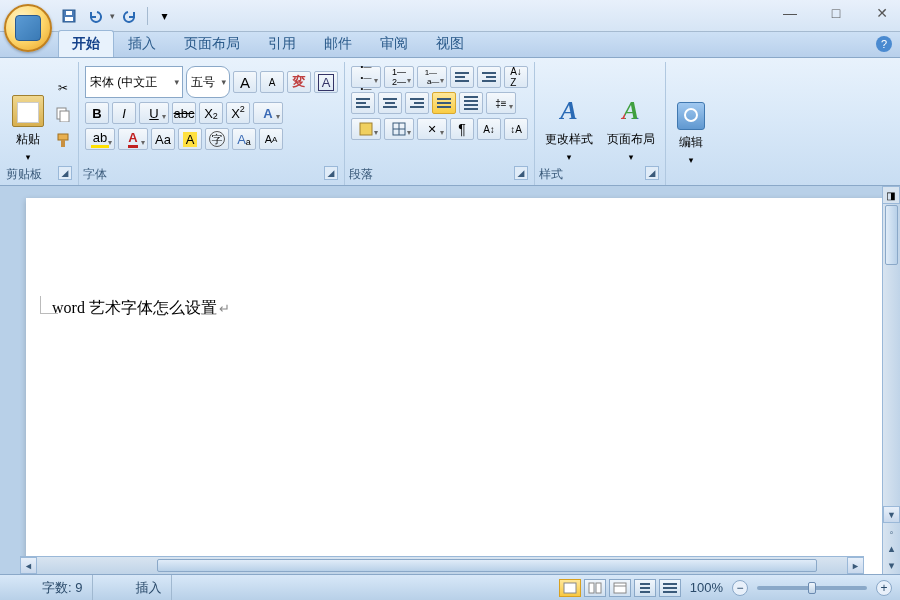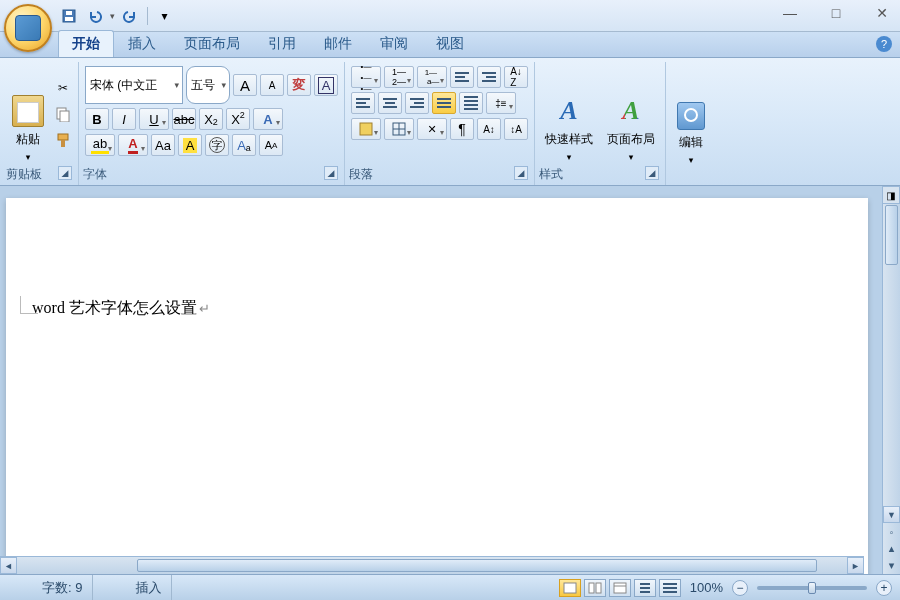--- a/index.html
+++ b/index.html
@@ -32,21 +32,21 @@
   .big-btn { display: flex; flex-direction: column; align-items: center; justify-content: flex-end; gap: 4px; padding: 2px 6px; cursor: pointer; border-radius: 3px; min-width: 42px; }
   .big-icon { width: 32px; height: 32px; }
   .clipboard-icon { background: linear-gradient(#f0d890,#d8b050); border: 1px solid #a08030; border-radius: 2px; position: relative; }
   .clipboard-icon::after { content:""; position:absolute; left:4px; right:4px; top:6px; bottom:3px; background:#fff; border:1px solid #ccc; }
   .small-col { display: flex; flex-direction: column; gap: 4px; justify-content: center; }
   .sbtn { width: 22px; height: 22px; display: flex; align-items: center; justify-content: center; cursor: pointer; border-radius: 2px; }
   
   
   .font-rows { display: flex; flex-direction: column; gap: 4px; padding: 2px; }
   .font-row { display: flex; gap: 3px; align-items: center; }
-  .combo { height: 38px; border: 1px solid #8aa8c8; background: #fff; display: flex; align-items: center; padding: 0 4px; font-size: 12px; cursor: pointer; position: relative; }
+  .combo { height: 32px; border: 1px solid #8aa8c8; background: #fff; display: flex; align-items: center; padding: 0 4px; font-size: 12px; cursor: pointer; position: relative; }
   .combo::after { content: "▾"; position: absolute; right: 3px; color: #555; font-size: 9px; }
   .fontname { width: 98px; }
   .fontsize { width: 44px; border-radius: 9px; }
   .toggle { width: 24px; height: 22px; border: 1px solid #a8bcd4; background: linear-gradient(#f4f8fc,#dce8f4); display: flex; align-items: center; justify-content: center; cursor: pointer; font-size: 13px; border-radius: 2px; }
   .toggle.drop { width: 30px; position: relative; }
   .toggle.drop::after { content:"▾"; font-size:8px; position:absolute; right:2px; bottom:2px; color:#666; }
   .wy { color: #c04040; font-family: serif; font-weight: bold; }
   .boxed-a { border: 1px solid #336; padding: 0 3px; color: #336; }
   .hl-a { background: #ffe040; padding: 0 3px; }
   .col-a { color: #c02020; font-weight: bold; }
@@ -65,21 +65,21 @@
   
   
   .style-icon { width: 36px; height: 32px; font-family: "Times New Roman", serif; font-size: 26px; font-style: italic; font-weight: bold; display: flex; align-items: center; justify-content: center; }
   .style-icon.multi { background: linear-gradient(90deg,#d04040 0 33%,#40a040 33% 66%,#4060c0 66%); -webkit-background-clip: text; color: transparent; }
   .style-icon.blue { color: #2a6ab5; }
   .find-icon { width: 28px; height: 28px; background: linear-gradient(#a0c8f0,#6098d0); border-radius: 3px; border: 1px solid #4078b0; position: relative; }
   .find-icon::after { content:""; position:absolute; left:6px; top:5px; width:10px; height:10px; border:2px solid #fff; border-radius:50%; }
   
   
   .doc-area { position: absolute; top: 186px; left: 0; right: 0; bottom: 26px; background: #b8d0e8; display: flex; }
-  .doc-scroll { flex: 1; overflow: auto; position: relative; }
+  .doc-scroll { flex: 1; overflow: auto; position: relative; margin-left: 20px; }
   .page { background: #fff; margin: 12px 0 12px 6px; width: 862px; min-height: 520px; box-shadow: 0 2px 6px rgba(0,0,0,.2); position: relative; padding: 100px 26px 20px 26px; }
   .margin-mark { position: absolute; width: 18px; height: 18px; border: 1px solid #bbb; }
   .mm-l { left: 14px; top: 98px; border-right: none; border-top: none; }
   .doc-text { font-family: "SimSun", serif; font-size: 16px; color: #000; }
   .para-mark { font-size: 13px; color: #888; margin-left: 2px; }
   .vscroll { width: 18px; background: linear-gradient(90deg,#d8e4f0,#c0d4e8); border-left: 1px solid #9ab8d8; display: flex; flex-direction: column; }
   .sb-btn { height: 17px; display: flex; align-items: center; justify-content: center; background: linear-gradient(#e8f0fa,#c8d8ec); border: 1px solid #9ab8d8; font-size: 9px; color: #3a5a7a; cursor: pointer; }
   .sb-track { flex: 1; position: relative; }
   .sb-thumb { position: absolute; top: 2px; left: 2px; right: 2px; height: 60px; background: linear-gradient(90deg,#e0ecf8,#b8d0e8); border: 1px solid #8aa8c8; border-radius: 2px; cursor: pointer; }
   .sb-extra { height: 17px; display: flex; align-items: center; justify-content: center; font-size: 11px; color: #3a5a7a; cursor: pointer; }
@@ -354,21 +354,21 @@
         </div>
       </div>
     </div>
     <div class="group-label"><span>段落</span><span class="group-launcher">◢</span></div>
   </div>
 
   <div class="group">
     <div class="group-body">
       <div class="big-btn">
         <div class="style-icon blue">A</div>
-        <span>快速样式</span>
+        <span>更改样式</span>
         <span style="font-size:9px">▾</span>
       </div>
       <div class="big-btn">
         <div class="style-icon multi">A</div>
         <span>页面布局</span>
         <span style="font-size:9px">▾</span>
       </div>
     </div>
     <div class="group-label"><span>样式</span><span class="group-launcher">◢</span></div>
   </div>

